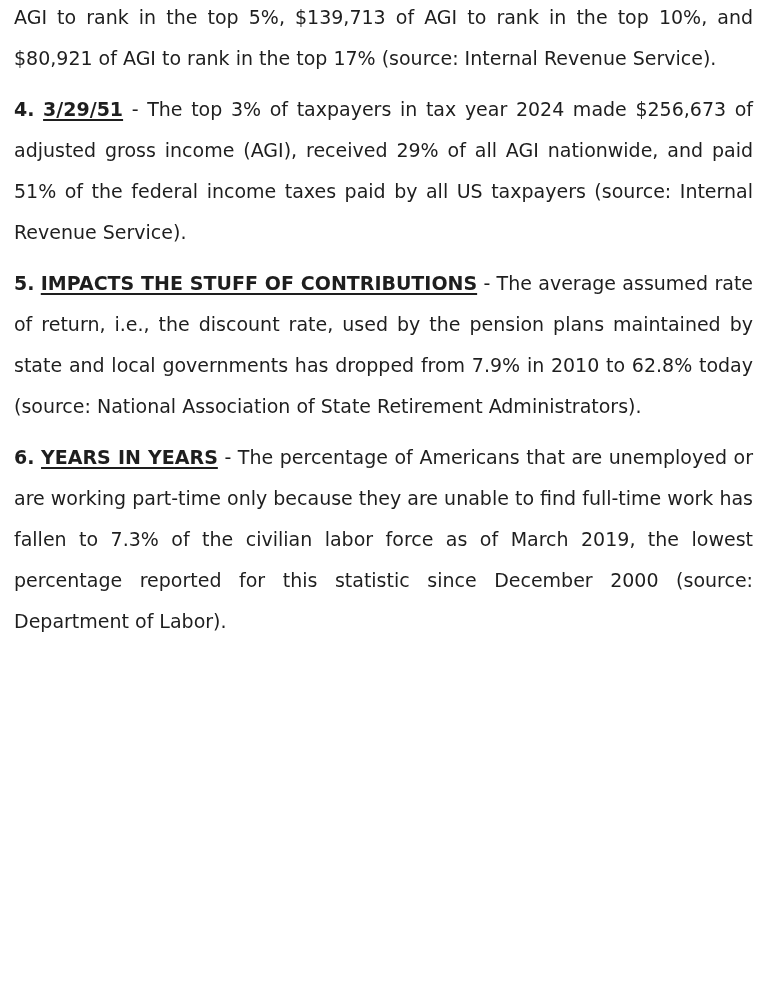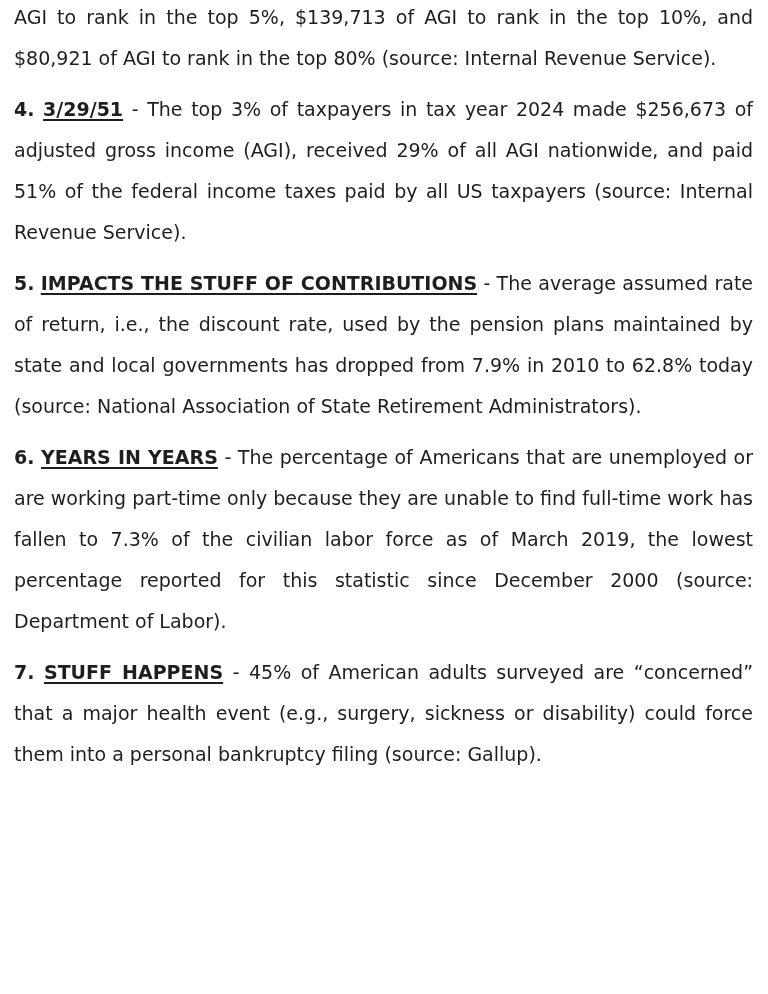--- a/index.html
+++ b/index.html
@@ -39,40 +39,35 @@
   .num:empty, .title:empty {
     display: none;
   }
 </style>
 </head>
 <body>
 
 <article class="page">
 
   <p class="para">
-    <span class="body">AGI to rank in the top 5%, $139,713 of AGI to rank in the top 10%, and $80,921 of AGI to rank in the top 80% (source: Internal Revenue Service).</span>
+    <span class="body">AGI to rank in the top 5%, $139,713 of AGI to rank in the top 10%, and $80,921 of AGI to rank in the top 17% (source: Internal Revenue Service).</span>
   </p>
 
   <p class="para">
     <span class="num">4.</span>
     <span class="title">3/29/51</span>
     <span class="body">- The top 3% of taxpayers in tax year 2024 made $256,673 of adjusted gross income (AGI), received 29% of all AGI nationwide, and paid 51% of the federal income taxes paid by all US taxpayers (source: Internal Revenue Service).</span>
   </p>
 
   <p class="para">
     <span class="num">5.</span>
     <span class="title">IMPACTS THE STUFF OF CONTRIBUTIONS</span>
     <span class="body">- The average assumed rate of return, i.e., the discount rate, used by the pension plans maintained by state and local governments has dropped from 7.9% in 2010 to 62.8% today (source: National Association of State Retirement Administrators).</span>
   </p>
 
   <p class="para">
     <span class="num">6.</span>
     <span class="title">YEARS IN YEARS</span>
     <span class="body">- The percentage of Americans that are unemployed or are working part-time only because they are unable to find full-time work has fallen to 7.3% of the civilian labor force as of March 2019, the lowest percentage reported for this statistic since December 2000 (source: Department of Labor).</span>
   </p>
 
-  <p class="para">
-    <span class="num">7.</span>
-    <span class="title">STUFF HAPPENS</span>
-    <span class="body">- 45% of American adults surveyed are “concerned” that a major health event (e.g., surgery, sickness or disability) could force them into a personal bankruptcy filing (source: Gallup).</span>
-  </p>
 
 </article>
 
 </body></html>

